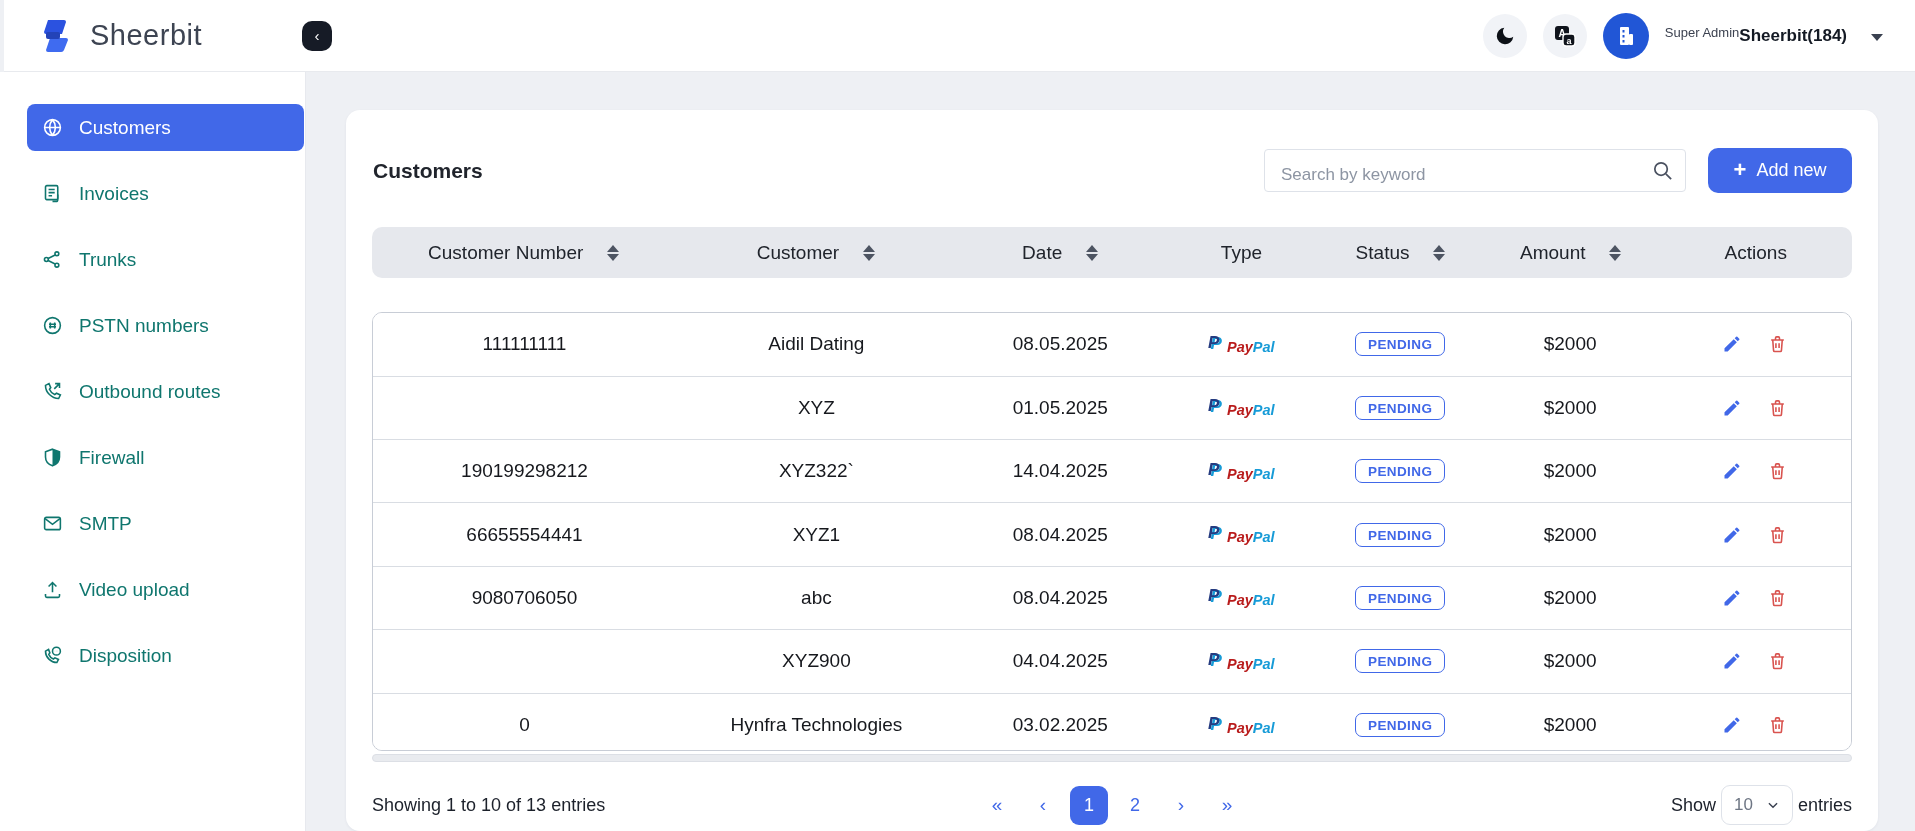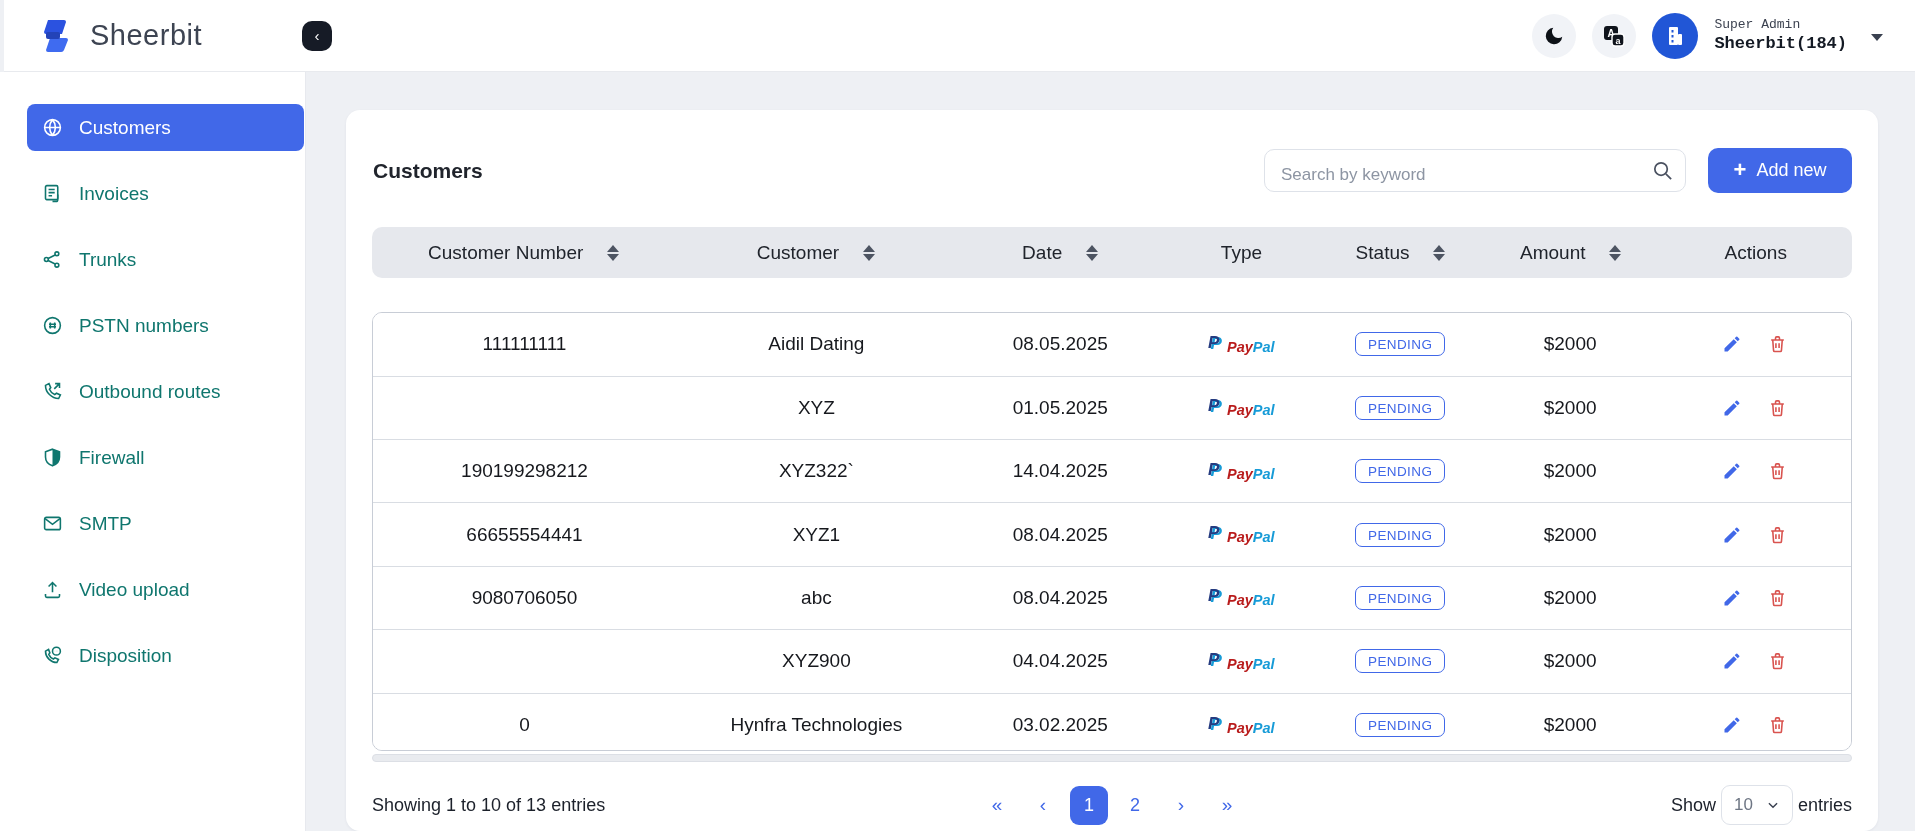--- a/index.html
+++ b/index.html
@@ -13,21 +13,21 @@
   .brand { display:flex; align-items:center; gap:12px; padding-left:30px; width:250px; }
   .brand-name { font-size:29px; color:#3d4452; letter-spacing:.5px; font-weight:500; }
   .collapse-btn { width:30px; height:30px; border-radius:10px; background:#161b26;
     color:#fff; border:none; font-size:15px; line-height:30px; text-align:center;
     margin-left:48px; cursor:pointer; }
   .topbar-right { margin-left:auto; display:flex; align-items:center; gap:16px; padding-right:36px; }
   .round-btn { width:44px; height:44px; border-radius:50%; background:#f1f3f7; border:none;
     display:flex; align-items:center; justify-content:center; cursor:pointer; }
   .avatar { width:46px; height:46px; border-radius:50%; background:#2156d6;
     display:flex; align-items:center; justify-content:center; }
-  .acct { display:flex; flex-direction:column; line-height:1.25;font-family:Liberation Mono, monospace; }
+  .acct { display:flex; flex-direction:row; line-height:1.25; }
   .acct-role { font-size:13px; color:#3c4250; }
   .acct-name { font-size:17px; color:#141a24; font-weight:700; }
   .caret-down { width:0; height:0; border-left:6px solid transparent; border-right:6px solid transparent;
     border-top:7px solid #3a4150; margin-left:8px; margin-top:4px; }
 
   
   .sidebar { position:absolute; top:72px; left:0; width:306px; height:759px;
     background:#ffffff; border-right:1px solid #e7e9ee; padding-top:32px; }
   .side-item { display:flex; align-items:center; gap:16px; height:47px;
     margin:0 2px 19px 27px; width:277px; border-radius:8px; padding-left:15px;
@@ -38,21 +38,21 @@
   
   .content { position:absolute; top:72px; left:306px; width:1609px; height:759px; }
   .card { position:absolute; top:38px; left:40px; width:1532px; height:721px;
     background:#ffffff; border-radius:14px; box-shadow:0 1px 3px rgba(20,30,60,.06);
     padding:24px 26px 0 26px; display:flex; flex-direction:column; }
 
   .card-head { display:flex; align-items:center; margin:14px 0 34px 0; }
   .page-title { font-size:21px; font-weight:700; color:#20242c; margin-left:1px; }
   .head-right { margin-left:auto; display:flex; align-items:center; gap:22px; }
   .searchbox { position:relative; width:422px; height:43px; }
-  .searchbox input { width:100%; height:100%; border:1px solid #dee2e9; border-radius:10px;
+  .searchbox input { width:100%; height:100%; border:1px solid #dee2e9; border-radius:4px;
     padding:8px 46px 0 16px; font-size:17px; color:#2a3140; background:#fff; outline:none;
     font-family:"Liberation Sans", sans-serif; }
   .searchbox input::placeholder { color:#8d95a3; }
   .searchbox .mag { position:absolute; right:12px; top:10px; }
   .add-btn { height:45px; min-width:144px; background:#4168e8; color:#fff; border:none;
     border-radius:10px; font-size:18px; display:flex; align-items:center; justify-content:center;
     gap:10px; cursor:pointer; font-family:"Liberation Sans", sans-serif; }
   .add-plus { font-size:22px; font-weight:700; line-height:1; margin-top:-2px; }
 
   .grid7 { display:grid; grid-template-columns:20.5% 19% 14% 10.5% 11% 12% 13%; }
@@ -63,21 +63,21 @@
   .sort-ic i { display:block; width:0; height:0; border-left:6px solid transparent;
     border-right:6px solid transparent; }
   .sort-ic .up { border-bottom:7px solid #4d5462; }
   .sort-ic .dn { border-top:7px solid #4d5462; }
 
   .tbody { margin-top:34px; border:1px solid #c8cdd6; border-radius:10px; overflow:hidden;text-align:center; }
   .trow { height:63.4px; align-items:center; border-bottom:1px solid #d9dde3; background:#fff; }
   .trow:last-child { border-bottom:none; }
   .td { display:flex; align-items:center; justify-content:center; font-size:19px; color:#16181d; }
   .badge { border:1px solid #4168e8; color:#4168e8; font-size:13.5px; letter-spacing:.4px;
-    padding:4px 12px 3px; border-radius:7px; font-weight:400; background:#fff; }
+    padding:4px 12px 3px; border-radius:7px; font-weight:700; background:#fff; }
   .actions { gap:26px; }
   .icon-btn { background:none; border:none; cursor:pointer; display:flex; align-items:center; }
 
   .pp { display:flex; align-items:baseline; font-style:italic; font-weight:700; cursor:default; }
   .pp-mark { position:relative; width:15px; height:18px; margin-right:4px; }
   .pp-mark span { position:absolute; font-size:17px; line-height:18px; }
   .pp-p2 { color:#179bd7; left:2.5px; top:1px; }
   .pp-p1 { color:#253b80; left:0; top:0; }
   .pp-pay { color:#b91c1c; font-size:14.5px; }
   .pp-pal { color:#179bd7; font-size:14.5px; }

